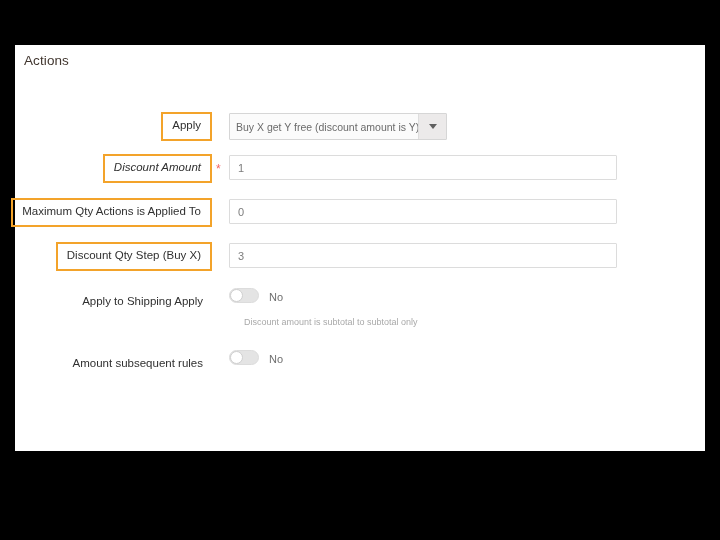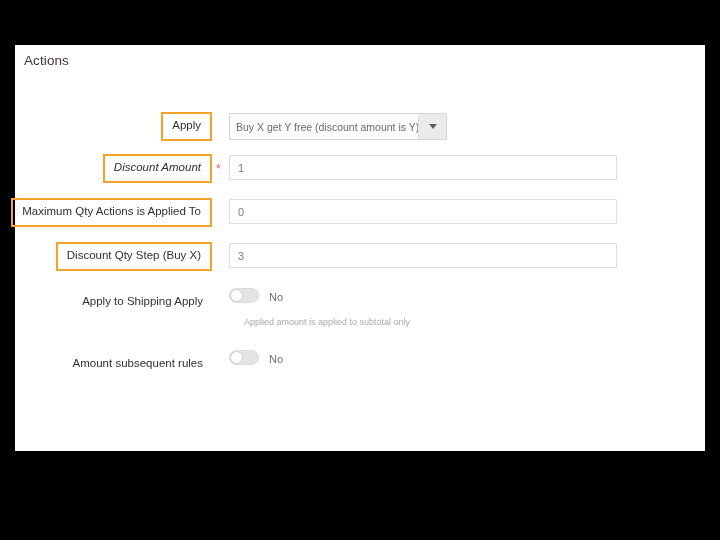--- a/index.html
+++ b/index.html
@@ -233,21 +233,21 @@
         <div class="row">
           <div class="label-wrap" style="top: 204px;"><span class="label" style="padding-right: 9px;">Apply to Shipping Apply</span></div>
           <div class="control" style="top: 201px;">
             <div class="toggle-wrap">
               <div class="toggle">
                 <div class="knob"></div>
               </div>
               <span class="toggle-label">No</span>
             </div>
           </div>
-          <div class="note" style="top: 230px;">Applied amount is applied to subtotal only</div>
+          <div class="note" style="top: 230px;">Discount amount is subtotal to subtotal only</div>
         </div>
         <div class="row">
           <div class="label-wrap" style="top: 266px;"><span class="label" style="padding-right: 9px;">Amount subsequent rules</span></div>
           <div class="control" style="top: 263px;">
             <div class="toggle-wrap">
               <div class="toggle">
                 <div class="knob"></div>
               </div>
               <span class="toggle-label">No</span>
             </div>

